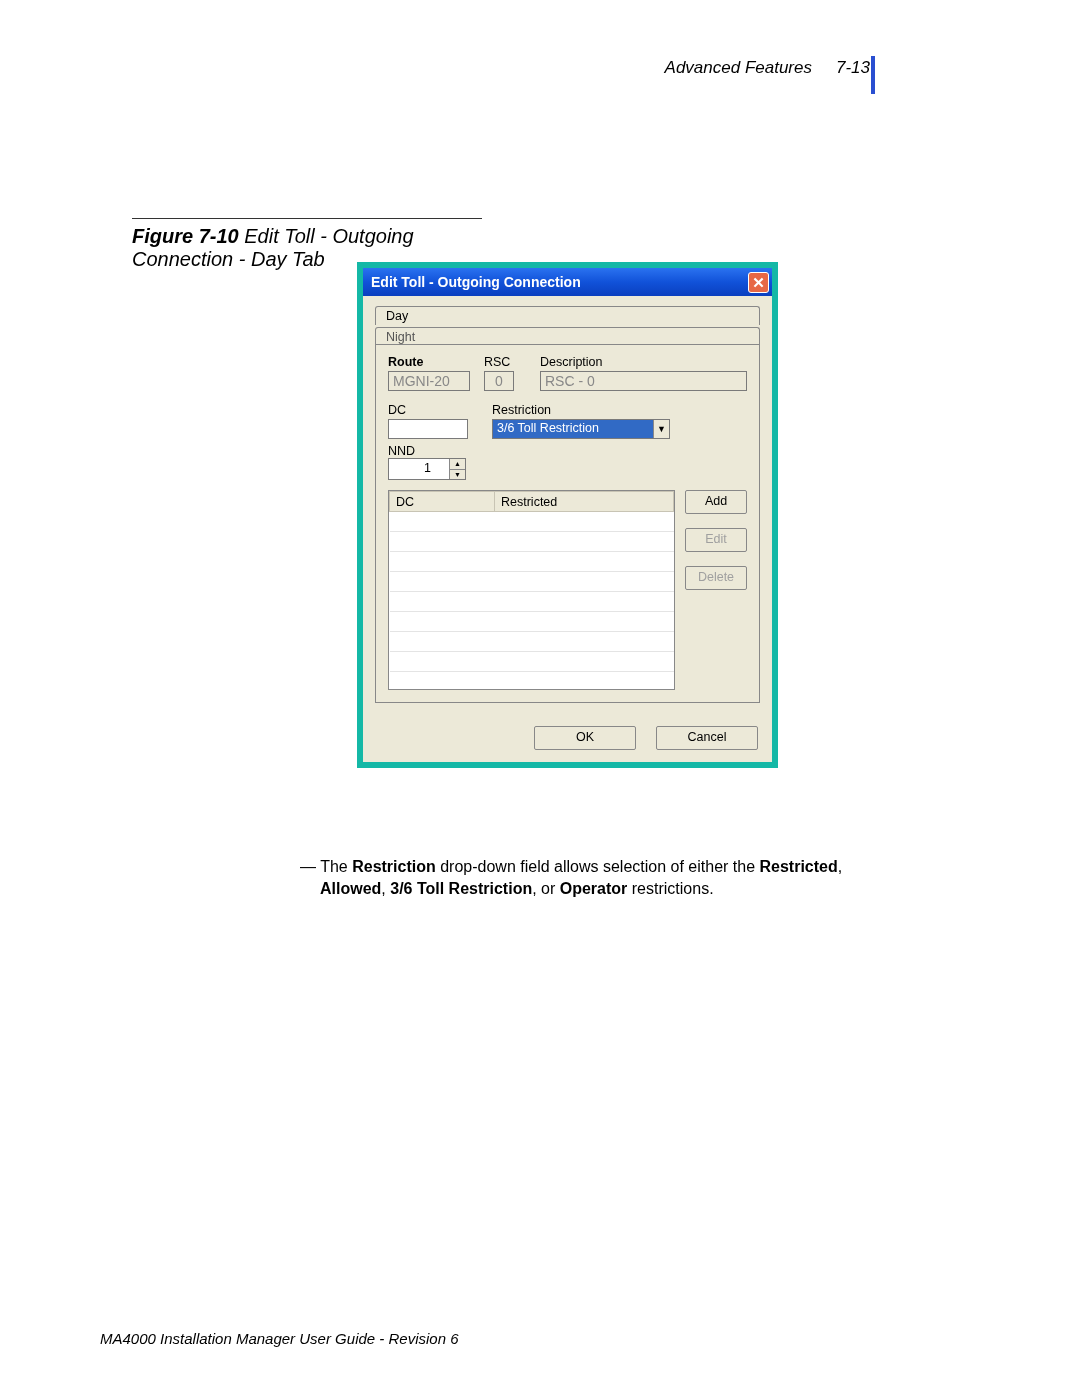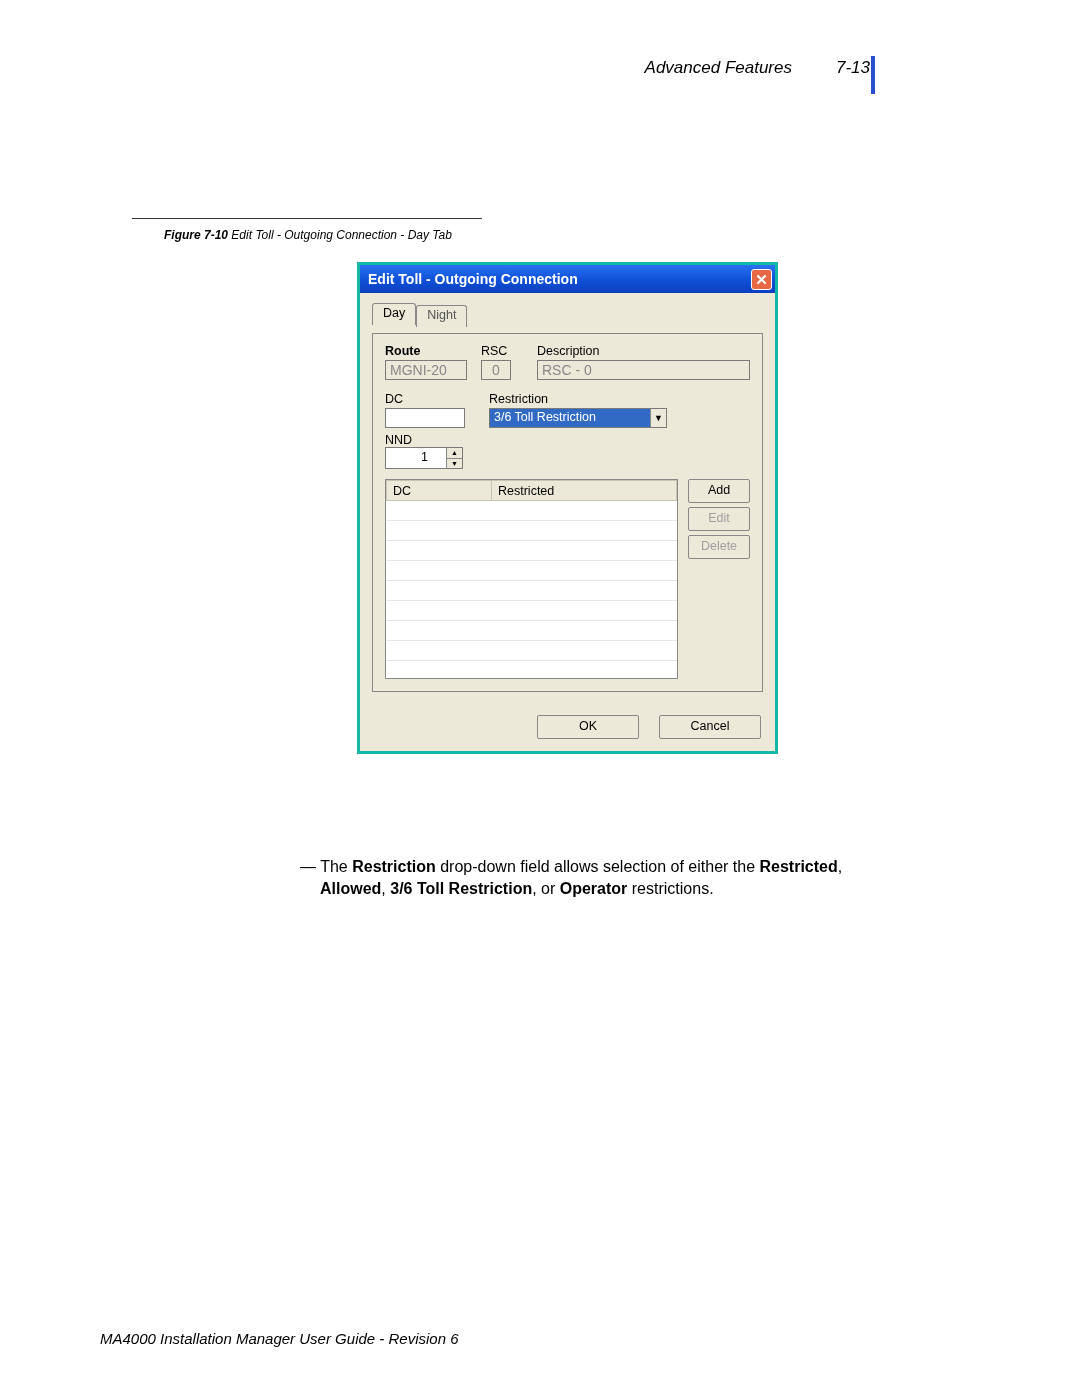--- a/index.html
+++ b/index.html
@@ -19,21 +19,21 @@
     width: 1080px;
     height: 1397px;
     padding: 60px 100px 50px 100px;
   }
   .header-right {
     position: absolute;
     top: 58px;
     right: 210px;
     display: flex;
     align-items: center;
-    gap: 44px;
+    gap: 24px;
   }
   .header-title {
     font-style: italic;
     font-size: 17px;
     color: #000;
   }
   .header-page {
     font-style: italic;
     font-size: 17px;
     color: #000;
@@ -69,33 +69,32 @@
   .fig-caption-block {
     position: absolute;
     top: 218px;
     left: 132px;
     width: 350px;
     border-top: 1px solid #333;
     padding-top: 6px;
   }
   .fig-caption-text {
     font-style: italic;
-    font-size: 12px;
+    font-size: 20px;
     color: #000;
-    margin-left: 32px;
   }
   .fig-caption-text b { font-weight: bold; }
 
   
   .dialog {
     position: absolute;
     top: 262px;
     left: 357px;
     width: 421px;
-    border: 3px solid #14b8a6;
+    border: 6px solid #14b8a6;
     background: #ece9d8;
     font-family: Tahoma, Arial, sans-serif;
     font-size: 13px;
   }
   .titlebar {
     height: 28px;
     background: linear-gradient(to bottom, #2a72f0 0%, #1152d9 50%, #0a3fbf 100%);
     display: flex;
     align-items: center;
     justify-content: space-between;
@@ -120,21 +119,22 @@
     font-size: 15px;
     line-height: 1;
   }
   .dialog-body {
     padding: 10px 12px 12px 12px;
     background: #ece9d8;
   }
   .tabrow {
     display: flex;
     height: 22px;
-    margin-bottom: 9px;
+    margin-bottom: 17px;
+    flex-direction: column;
   }
   .tab {
     border: 1px solid #888;
     border-bottom: none;
     background: #ece9d8;
     padding: 2px 10px;
     font-size: 12.5px;
     border-radius: 3px 3px 0 0;
     margin-right: 0;
     position: relative;
@@ -284,21 +284,21 @@
     height: 20px;
   }
   .list-table td {
     border-bottom: 1px solid #e4e4e4;
     height: 20px;
     padding: 0 6px;
   }
   .list-btns {
     display:flex;
     flex-direction:column;
-    gap: 4px;
+    gap: 14px;
     width: 62px;
   }
   .xpbtn {
     height: 24px;
     border: 1px solid #888;
     background: #ece9d8;
     font-size:12.5px;
     font-family: Tahoma, Arial, sans-serif;
     border-radius: 2px;
     text-align:center;

